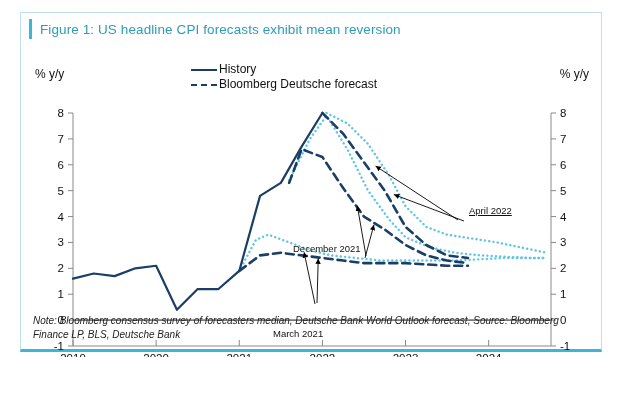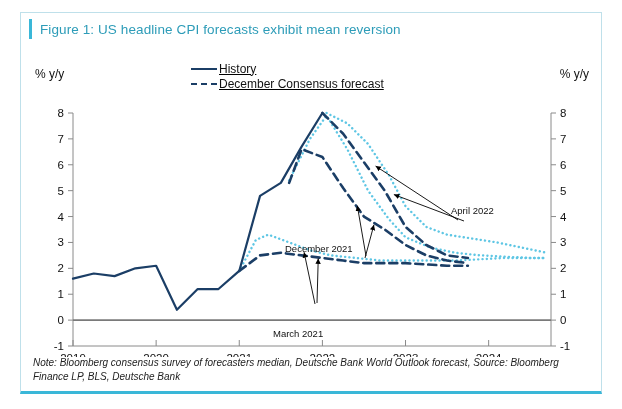--- a/index.html
+++ b/index.html
@@ -1,19 +1,19 @@
 <!DOCTYPE html>
 <html><head>
 <meta charset="utf-8">
 <style>
   html,body{margin:0;padding:0;background:#ffffff;}
   body{width:622px;height:409px;font-family:"Liberation Sans",sans-serif;overflow:hidden;}
 
   #figure{
-    position:absolute; left:20px; top:12px; width:582px; height:382px;
+    position:absolute; left:20px; top:12px; width:582px; height:340px;
     box-sizing:border-box;
     border:1px solid #bfe0ea;
     border-bottom:3px solid #3ab7d8;
     background:#fff;
   }
 
   #title-wrap{
     position:absolute; left:0; top:0; width:100%; height:32px;
     display:flex; align-items:center;
   }
@@ -29,37 +29,37 @@
 
   .axis-unit{
     position:absolute; font-size:12px; color:#111; white-space:nowrap;
   }
   #unit-left{ left:14px; top:22px; }
   #unit-right{ right:14px; top:22px; }
 
   #legend{
     position:absolute; left:170px; top:16px; width:260px;
   }
-  .legend-row{ display:flex; align-items:center; height:15px;text-decoration:underline; }
+  .legend-row{ display:flex; align-items:flex-end; height:15px; }
   .legend-swatch{ width:26px; height:12px; flex:0 0 auto; position:relative; margin-right:2px;}
   .legend-swatch i{ position:absolute; left:0; top:5px; width:26px; height:0; display:block; }
   .sw-solid i{ border-top:2.2px solid #1b3e66; }
   .sw-dash i{ border-top:2.6px dashed #1b3e66; }
   .sw-dot i{ border-top:2.4px dotted #5ec6e4; }
   .legend-label{ font-size:12px; color:#111; white-space:nowrap; }
 
   #chart-svg{ position:absolute; left:0; top:0; }
 
   .annot{
     position:absolute; font-size:9.5px; color:#111; white-space:nowrap;
     font-family:"Liberation Sans",sans-serif;
   }
   #annot-mar{ left:252px; top:256px;margin-top:27px; }
-  #annot-dec{ left:264px; top:198px; }
-  #annot-apr{ left:430px; top:160px; }
+  #annot-dec{ left:272px; top:198px; }
+  #annot-apr{ left:448px; top:160px;text-decoration:underline; }
 
   #note{
     position:absolute; left:0; bottom:0; width:100%;
     box-sizing:border-box; padding:6px 12px 8px 12px;
   }
   #note-text{
     font-size:10px; font-style:italic; color:#222; line-height:1.35;
   }
 </style>
 </head>
@@ -81,21 +81,21 @@
       <div class="legend-row">
         <span class="legend-swatch sw-solid">
             <i></i>
           </span>
         <span class="legend-label">History</span>
       </div>
       <div class="legend-row">
         <span class="legend-swatch sw-dash">
             <i></i>
           </span>
-        <span class="legend-label">December Consensus forecast</span>
+        <span class="legend-label">Bloomberg Deutsche forecast</span>
       </div>
     </div>
 
     <svg id="chart-svg" width="582" height="312">
       <defs>
           <marker id="ah" markerWidth="7" markerHeight="7" refX="6" refY="3" orient="auto" markerUnits="strokeWidth">
             <path d="M0,0 L6,3 L0,6 z" fill="#000"></path>
           </marker>
         </defs>
         <g id="gridlayer">

